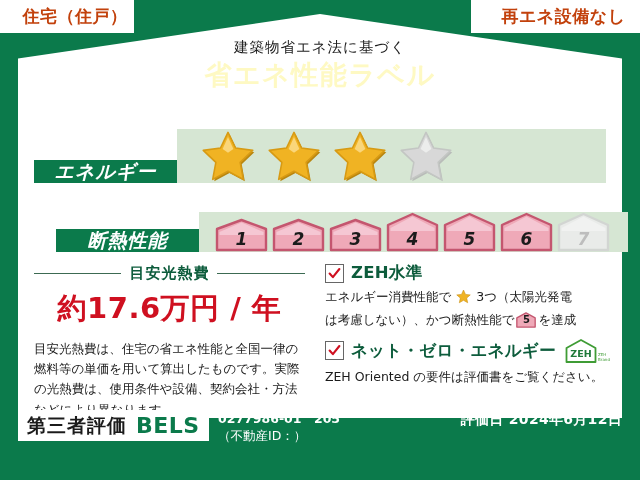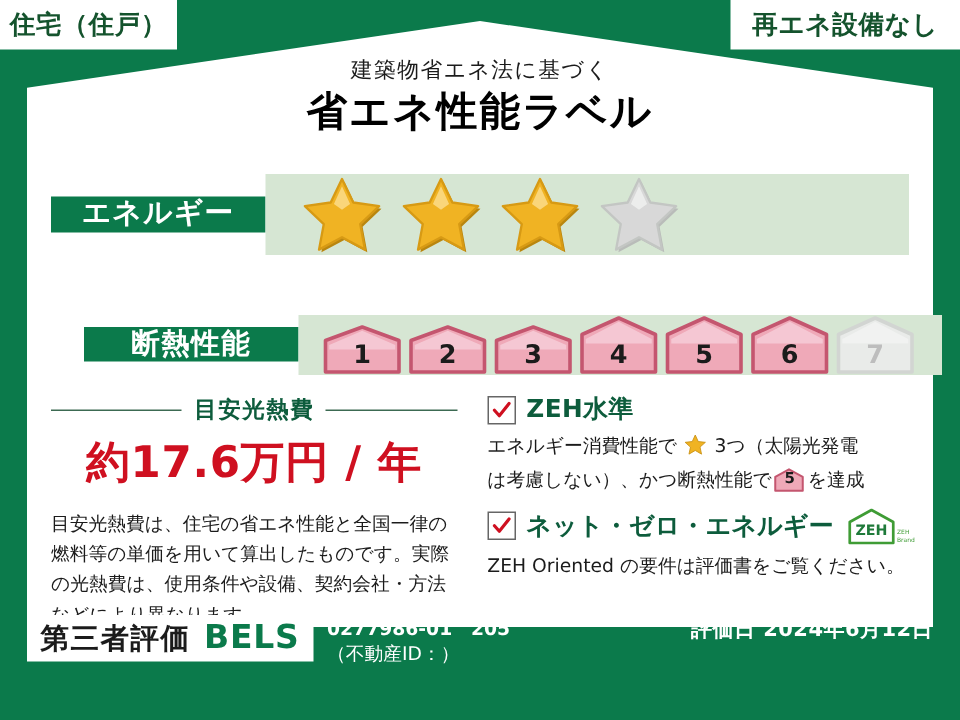--- a/index.html
+++ b/index.html
@@ -17,29 +17,30 @@
     background: #0b7a4b;
     overflow: hidden;
     box-sizing: border-box;
   }
 
   
   .corner-badge {
     position: absolute;
     top: 0;
     background: #ffffff;
-    color: #14532d;
+    color: #c2410c;
     font-weight: bold;
     font-size: 17px;
     letter-spacing: 0.5px;
     display: flex;
     align-items: center;
     justify-content: center;
     height: 33px;
     z-index: 6;
+    padding-left: 16px;
   }
   #badge-left  { left: 0;  width: 118px; }
   #badge-right { right: 0; width: 153px; }
 
   
   #white-panel {
     position: absolute;
     left: 18px;
     top: 14px;
     width: 604px;
@@ -60,34 +61,35 @@
   #title-sub {
     font-size: 14.5px;
     font-weight: normal;
     color: #1b1b1b;
     letter-spacing: 1px;
     line-height: 1.1;
   }
   #title-main {
     font-size: 27px;
     font-weight: bold;
-    color: #000000;
+    color: #fef9c3;
     letter-spacing: 1.5px;
     margin-top: 3px;
     line-height: 1.15;
   }
 
   
   .perf-row {
     position: absolute;
     left: 34px;
     width: 572px;
     display: flex;
-    align-items: center;
+    align-items: flex-end;
     z-index: 4;
+    font-style: italic;
   }
   #row-energy { top: 103px; height: 80px; }
   #row-insul  { top: 207px; height: 45px; padding-left: 22px; }
 
   .perf-tag {
     background: #0b7a4b;
     color: #ffffff;
     font-weight: bold;
     display: flex;
     flex-direction: column;

